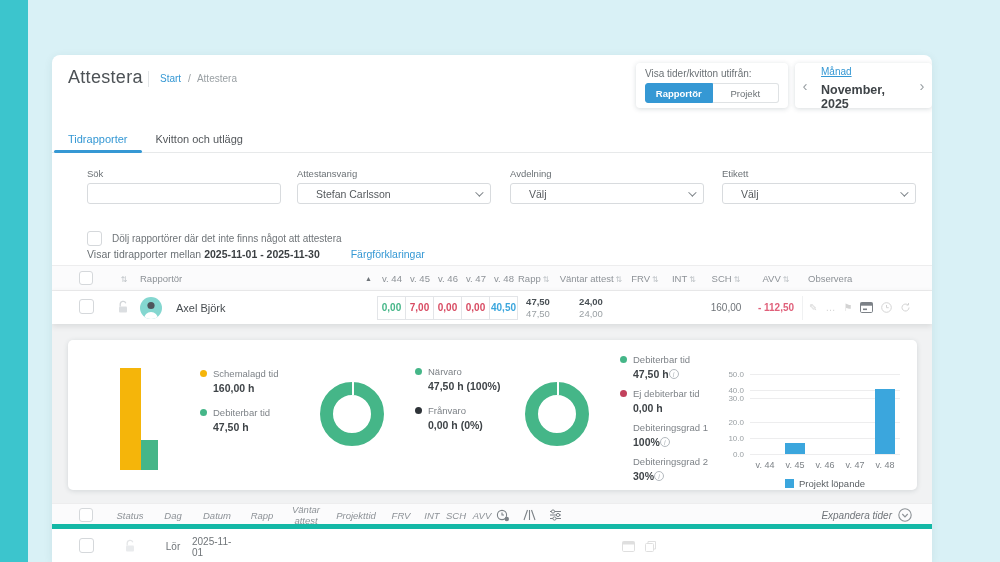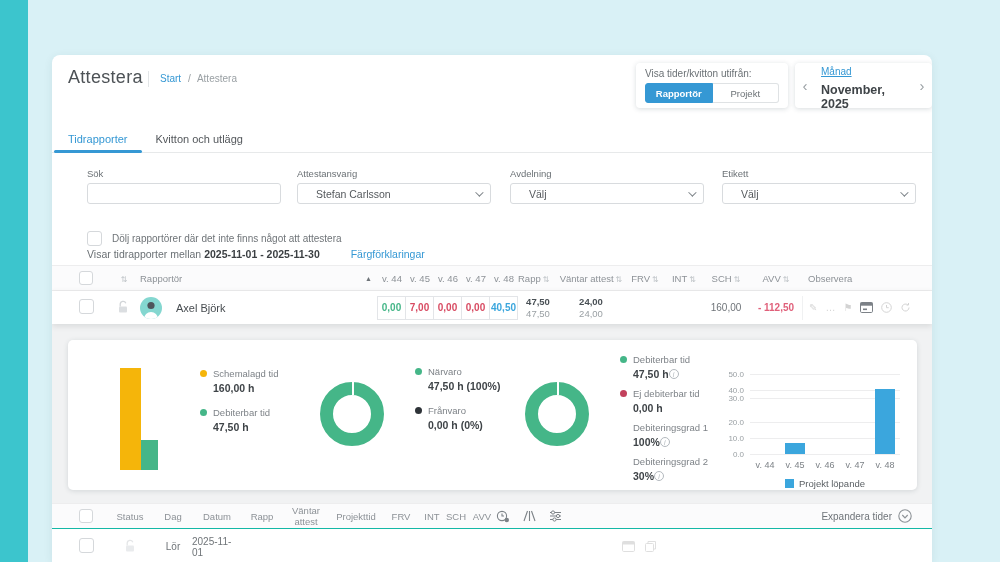--- a/index.html
+++ b/index.html
@@ -100,21 +100,21 @@
   .gl { position:absolute; left:0; width:100%; height:1px; background:#ededee; }
   .gl:last-of-type { background:#cfd3d6; }
   .gl .tick { position:absolute; left:-40px; top:0; width:34px; text-align:right; font-size:8px; color:#9aa0a4; transform:translateY(-50%); }
   .bar { position:absolute; bottom:0; width:20px; }
   .xlabels { position:absolute; left:42px; top:100px; width:150px; display:flex; }
   .xlabels span { width:30px; text-align:center; font-size:9px; color:#7d8287; }
   .wlegend { position:absolute; left:42px; top:118px; width:150px; display:flex; align-items:center; justify-content:center; gap:5px; font-size:9.5px; color:#5a5f63; }
   .lsq { width:9px; height:9px; flex:none; }
   
   .dgrid { display:grid; grid-template-columns:40px 48px 38px 50px 40px 48px 52px 38px 24px 24px 28px 86px 1fr auto; align-items:center; padding:0 20px 0 14px; }
-  .dt-head { position:absolute; left:0; top:448px; width:100%; height:26px; background:#fbfbfc; border-top:1px solid #ededee; border-bottom:1px solid #14b8a6; font-size:9.5px; color:#8d9297; }
+  .dt-head { position:absolute; left:0; top:448px; width:100%; height:26px; background:#fbfbfc; border-top:1px solid #ededee; border-bottom:5px solid #14b8a6; font-size:9.5px; color:#8d9297;font-style:italic; }
   .dt-head > div { text-align:center; }
   .hicons { display:flex; gap:13px; align-items:center; justify-content:flex-start; }
   .expand { display:flex; align-items:center; gap:6px; font-size:10px; color:#6f7479; cursor:pointer; }
   .dt-row { position:absolute; left:0; top:474px; width:100%; height:36px; background:#fff; font-size:10px; color:#6f7478; border-bottom:1px solid #f0f1f2; }
   .dt-row > div { text-align:center; }
   .rowicons { display:flex; gap:10px; justify-content:flex-start; padding-left:40px; opacity:.18; }
   svg { display:block; }
 </style>
 </head>
 <body>

